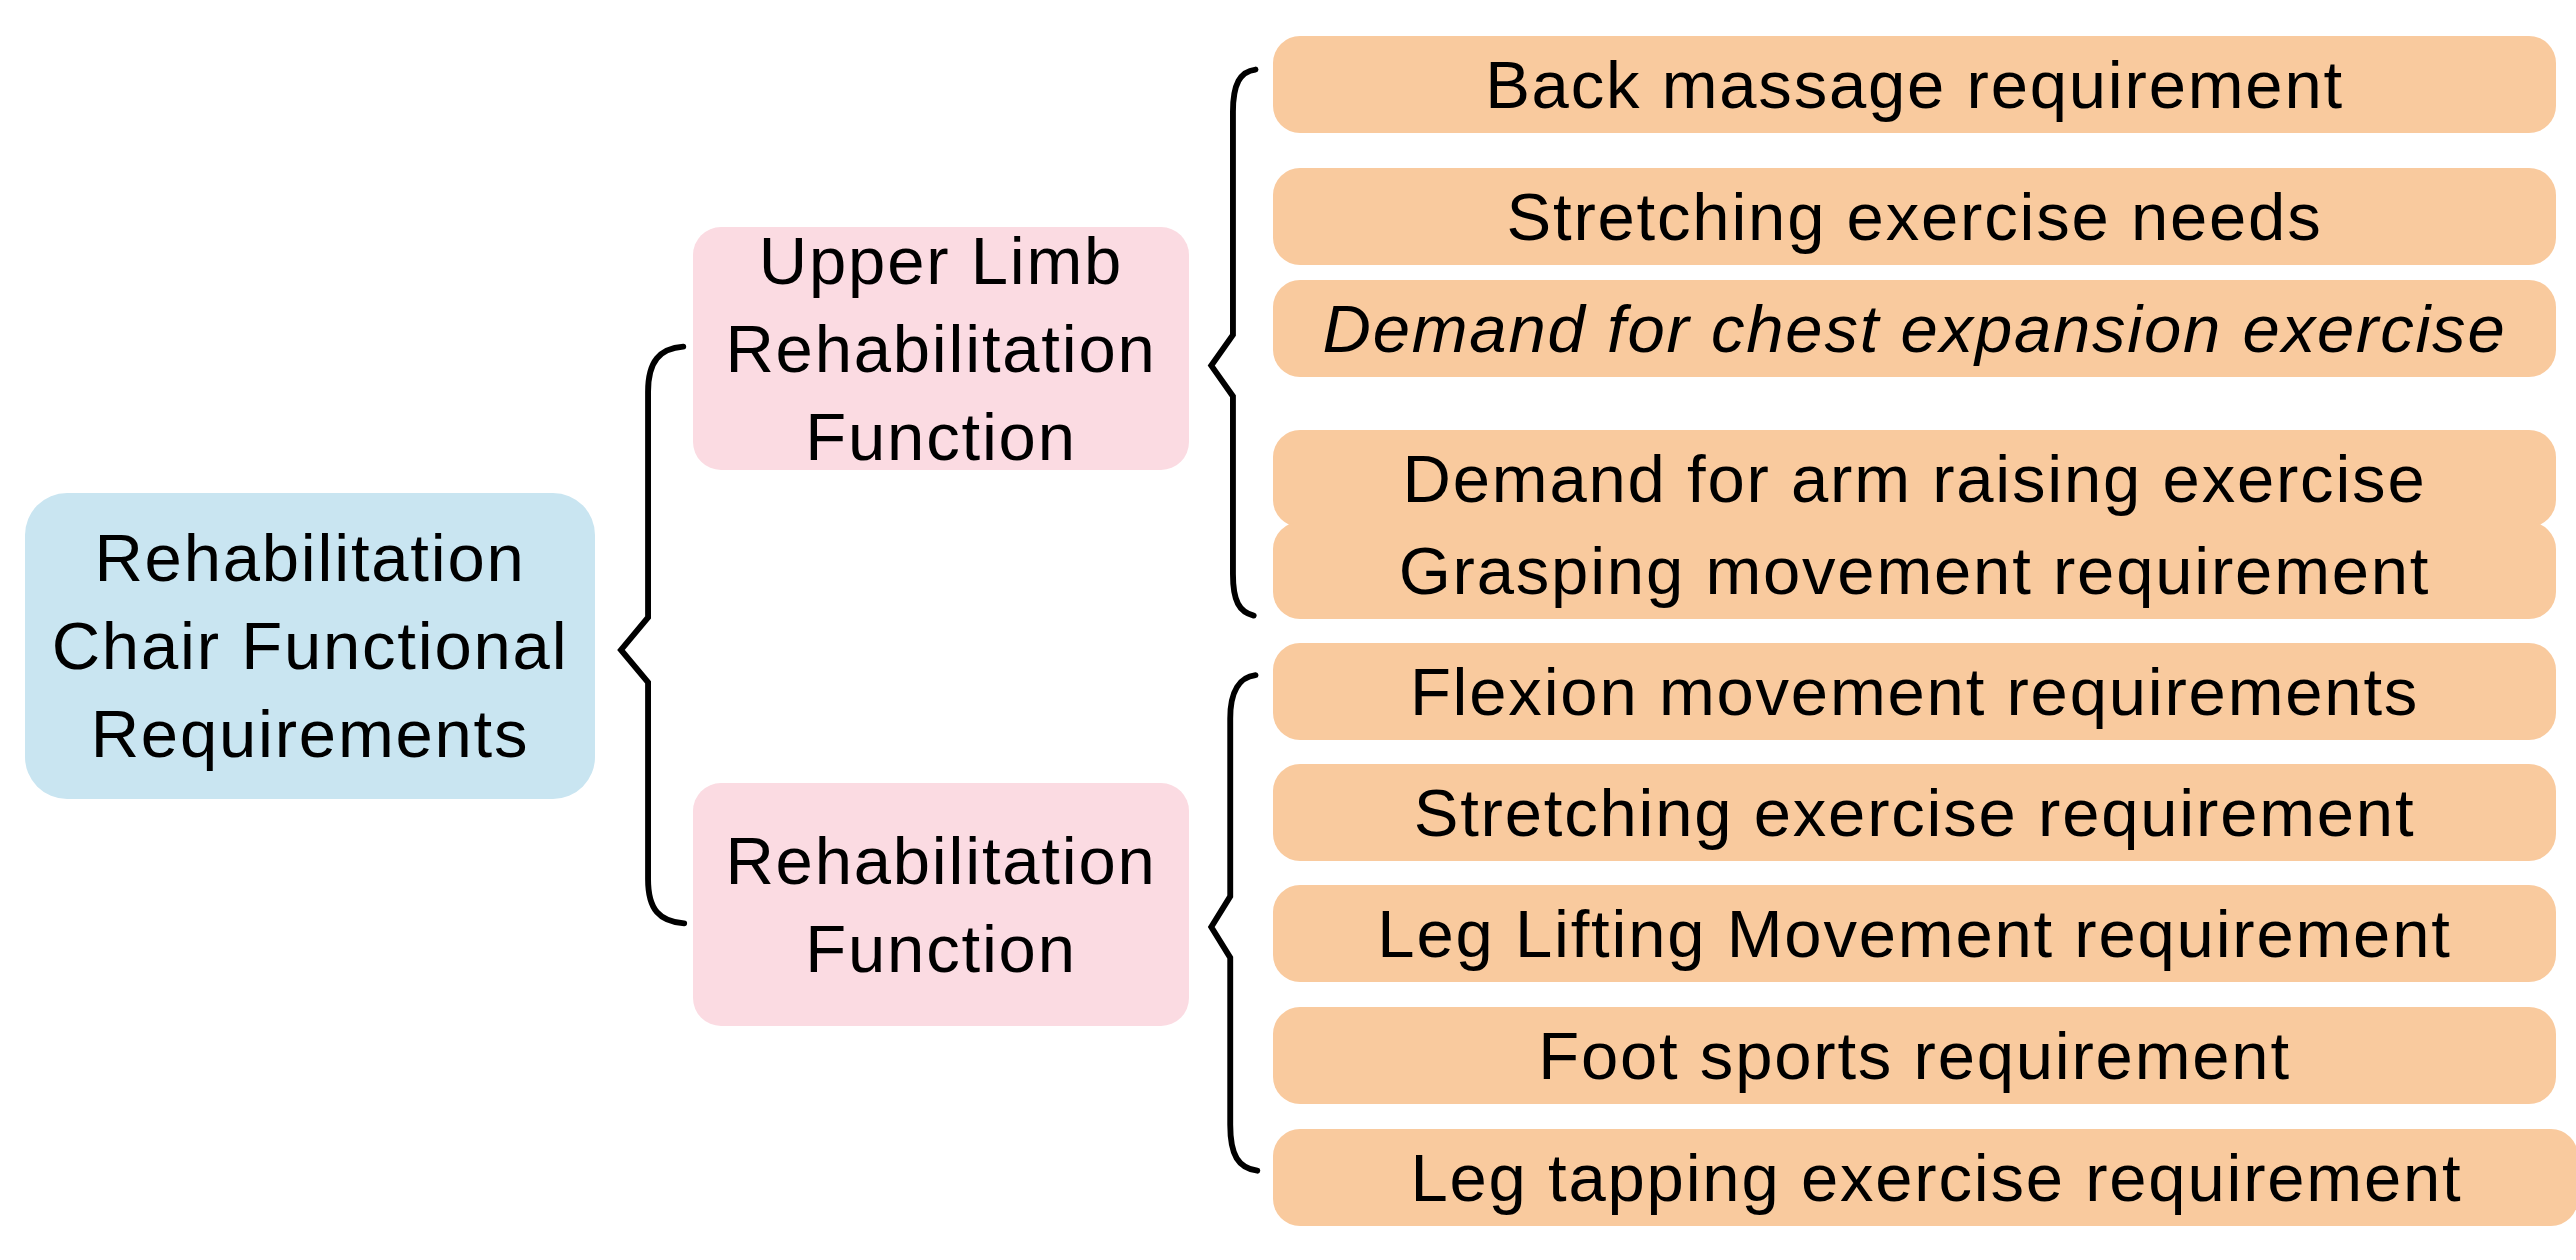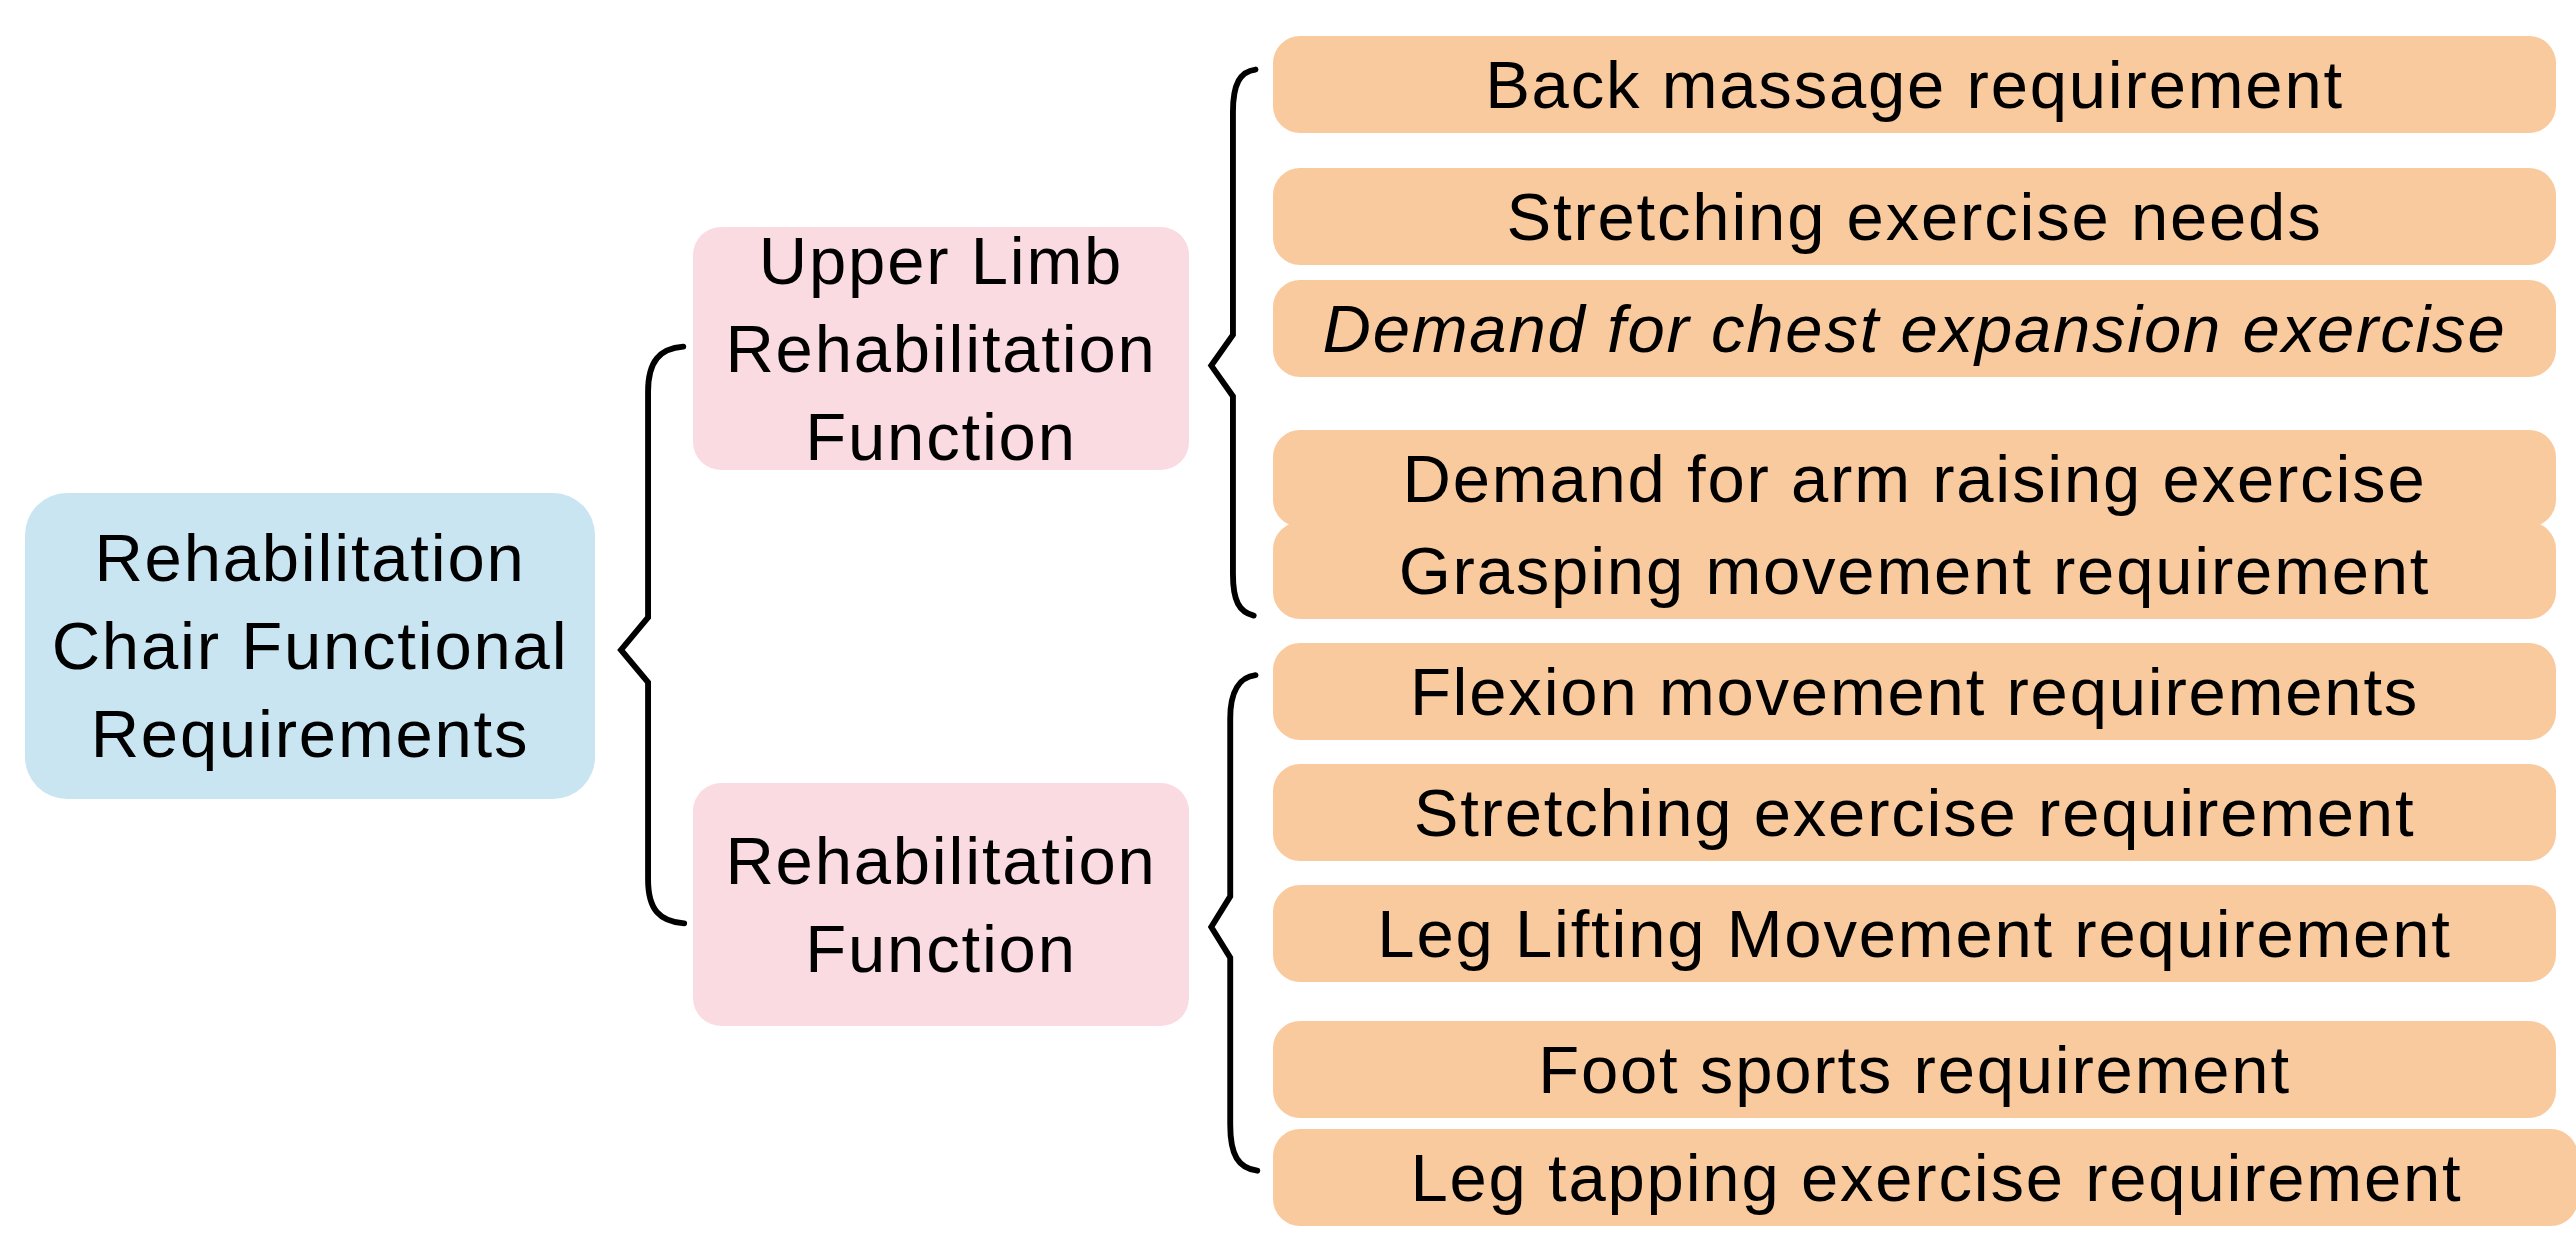--- a/index.html
+++ b/index.html
@@ -114,21 +114,21 @@
 
   <div class="node leaf" style="top:643px;">
     <span class="ln">Flexion movement requirements</span>
   </div>
   <div class="node leaf" style="top:764px;">
     <span class="ln">Stretching exercise requirement</span>
   </div>
   <div class="node leaf" style="top:885px;">
     <span class="ln">Leg Lifting Movement requirement</span>
   </div>
-  <div class="node leaf" style="top:1007px;margin-top:14px;">
+  <div class="node leaf" style="top:1007px;">
     <span class="ln">Foot sports requirement</span>
   </div>
   <div class="node leaf" style="top:1129px;padding-left:22px;">
     <span class="ln">Leg tapping exercise requirement</span>
   </div>
 
 </div>
 
 
 </body></html>

